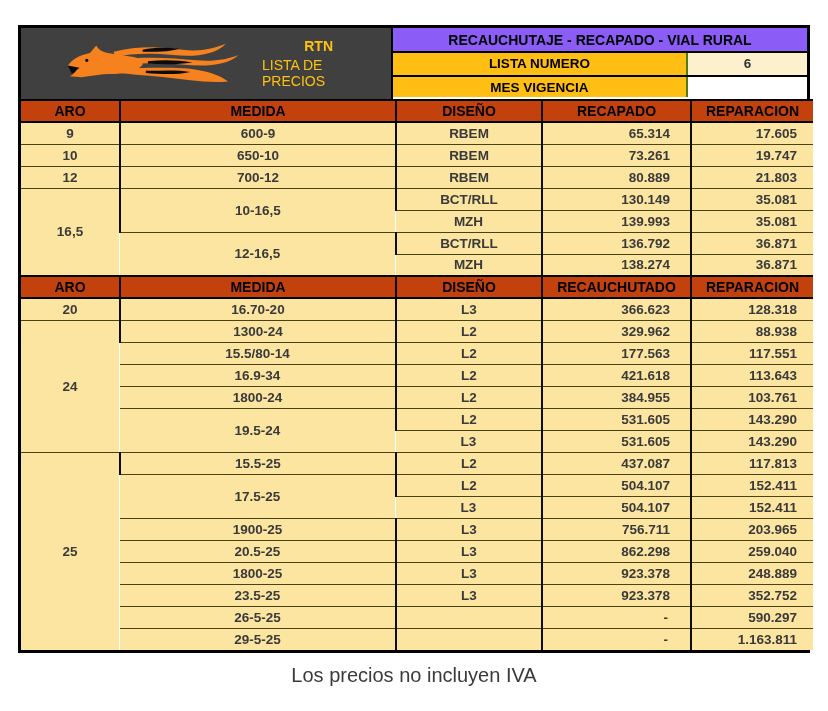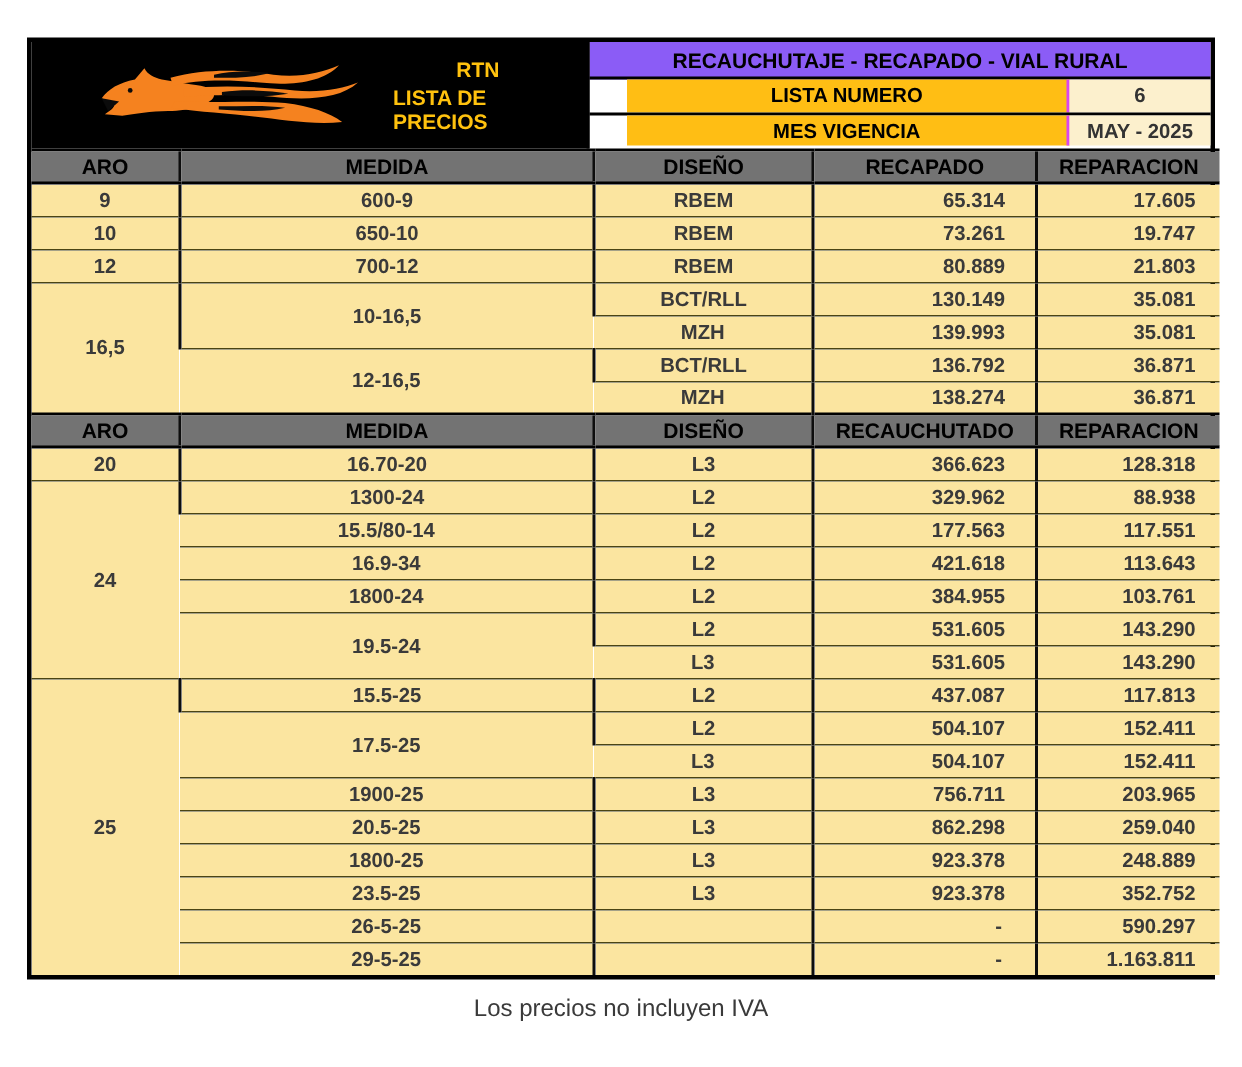--- a/index.html
+++ b/index.html
@@ -9,73 +9,72 @@
     font-family:"Liberation Sans", sans-serif;
     overflow:hidden;
   }
   .sheet {
     position:absolute; left:18px; top:25px; width:792px;
     border:3px solid #000;
   }
   
   .top-header { display:flex; width:100%; height:71px; }
   .brand-box {
-    width:372px; height:71px; background:#000000;
+    width:372px; height:71px; background:#404040;
     display:flex; align-items:center; position:relative;
     border-right:2px solid #000;
   }
   .logo-wrap { margin-left:40px; width:195px; height:58px; flex:0 0 auto; }
   .brand-text {
     flex:1; height:100%; display:flex; flex-direction:column;
     justify-content:space-evenly; align-items:flex-end; padding:6px 6px;
   }
   .brand-name  { color:#ffc20e; font-weight:bold; font-size:14px; margin-right:52px; }
-  .brand-sub   { color:#ffc20e; font-weight:bold; font-size:14px; margin-right:4px; }
+  .brand-sub   { color:#ffc20e; font-weight:normal; font-size:14px; margin-right:4px; }
   .info-box { flex:1; display:flex; flex-direction:column; }
   .banner {
     height:25px; background:#8b5cf6; color:#000;
     font-weight:bold; font-size:14px; text-align:center; line-height:24px;
     border-bottom:2px solid #000;
   }
   .info-row { display:flex; height:22px; }
   .info-row + .info-row { border-top:2px solid #000;justify-content:space-between; }
   .info-label {
     width:295px; background:#ffbe14; color:#000; font-weight:bold;
     font-size:13.5px; text-align:center; line-height:21px;
-    border-right:2px solid #d946ef;
-    margin-left:25px;
+    border-right:2px solid #4d7c0f;
   }
   .info-value {
     flex:1; background:#fcf0cd; color:#333; font-weight:bold;
     font-size:13.5px; text-align:center; line-height:21px;
   }
   
   table { border-collapse:collapse; table-layout:fixed; width:100%; border-top:2px solid #000; }
   col.w-aro { width:99px; }  col.w-med { width:276px; }
   col.w-dis { width:146px; } col.w-pre { width:149px; } col.w-rep { width:122px; }
   th, td {
     height:22px; padding:0 4px; font-size:13.5px; font-weight:bold;
     border-left:2px solid #0d0d0d; overflow:hidden; white-space:nowrap;
   }
   th {
-    background:#737373; color:#000; text-align:center;
+    background:#c2410c; color:#000; text-align:center;
     border-top:2px solid #000; border-bottom:2px solid #000; font-size:14px;
   }
   td {
     background:#fbe5a0; color:#3a3a3a; text-align:center;
     border-top:1px solid #4a4413;
   }
   td.pre { text-align:right; padding-right:20px; }
   td.rep { text-align:right; padding-right:16px; }
   td.dash { padding-right:22px; }
   th:first-child, td:first-child { border-left:none; }
   
   .footer-note {
     position:absolute; left:0; top:664px; width:828px;
-    text-align:center; color:#3a3a3a; font-size:16px;
+    text-align:center; color:#3a3a3a; font-size:20px;
   }
 </style>
 </head>
 <body>
 
 <div class="sheet">
 
   <div class="top-header">
     <div class="brand-box">
       <div class="logo-wrap">
@@ -99,21 +98,20 @@
       </div>
     </div>
     <div class="info-box">
       <div class="banner">RECAUCHUTAJE - RECAPADO - VIAL RURAL</div>
       <div class="info-row">
         <div class="info-label">LISTA NUMERO</div>
         <div class="info-value">6</div>
       </div>
       <div class="info-row">
         <div class="info-label">MES VIGENCIA</div>
-        <div class="info-value">MAY - 2025</div>
       </div>
     </div>
   </div>
 
   <table>
     <colgroup>
       <col class="w-aro">
         <col class="w-med">
         <col class="w-dis">
         <col class="w-pre">

